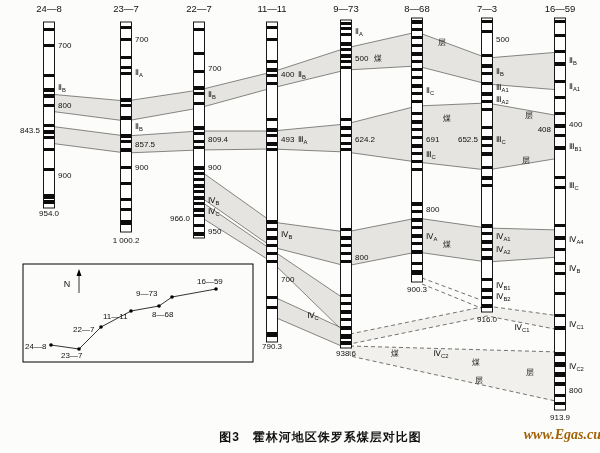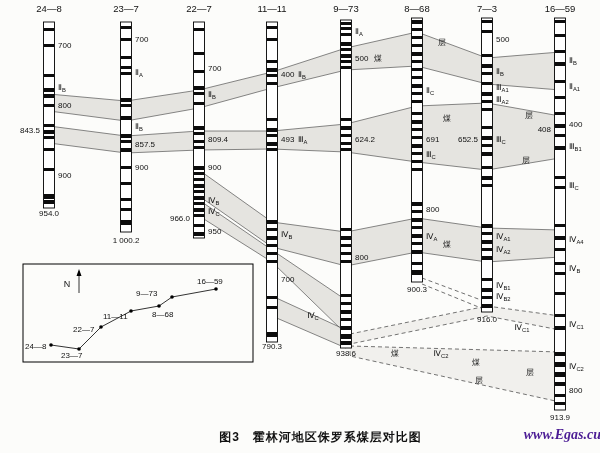--- a/index.html
+++ b/index.html
@@ -19,21 +19,21 @@
   .thin{stroke:#000;stroke-width:.8;fill:none;}
   .inset-box{fill:none;stroke:#000;stroke-width:1;}
   .caption{
     position:absolute;top:429px;left:16px;width:100%;
     text-align:center;font-size:12px;font-weight:bold;color:#111;
     letter-spacing:1px;
   }
   .watermark{
     position:absolute;top:427px;right:8px;
     font-family:"Liberation Serif",serif;font-style:italic;font-weight:bold;
-    font-size:14px;color:#4c1d95;
+    font-size:14px;color:#a16207;
   }
 </style>
 </head>
 <body>
 
 <div class="page">
   <svg id="diagram" width="600" height="453" viewBox="0 0 600 453">
       <polygon points="40,94 117,101 190,90 263,72 337,48 408,32 478,58 551,52 551,90 478,84 408,66 337,70 263,88 190,108 117,121 40,111" class="band"></polygon>
       <polygon points="40,126 117,136 190,131 263,131 337,124 408,106 478,103 551,116 551,158 478,170 408,162 337,152 263,149 190,150 117,153 40,143" class="band"></polygon>
       <polygon points="190,170 263,222 337,232 408,218 478,228 551,230 551,257 478,262 408,252 337,266 263,247 190,196" class="band"></polygon>

